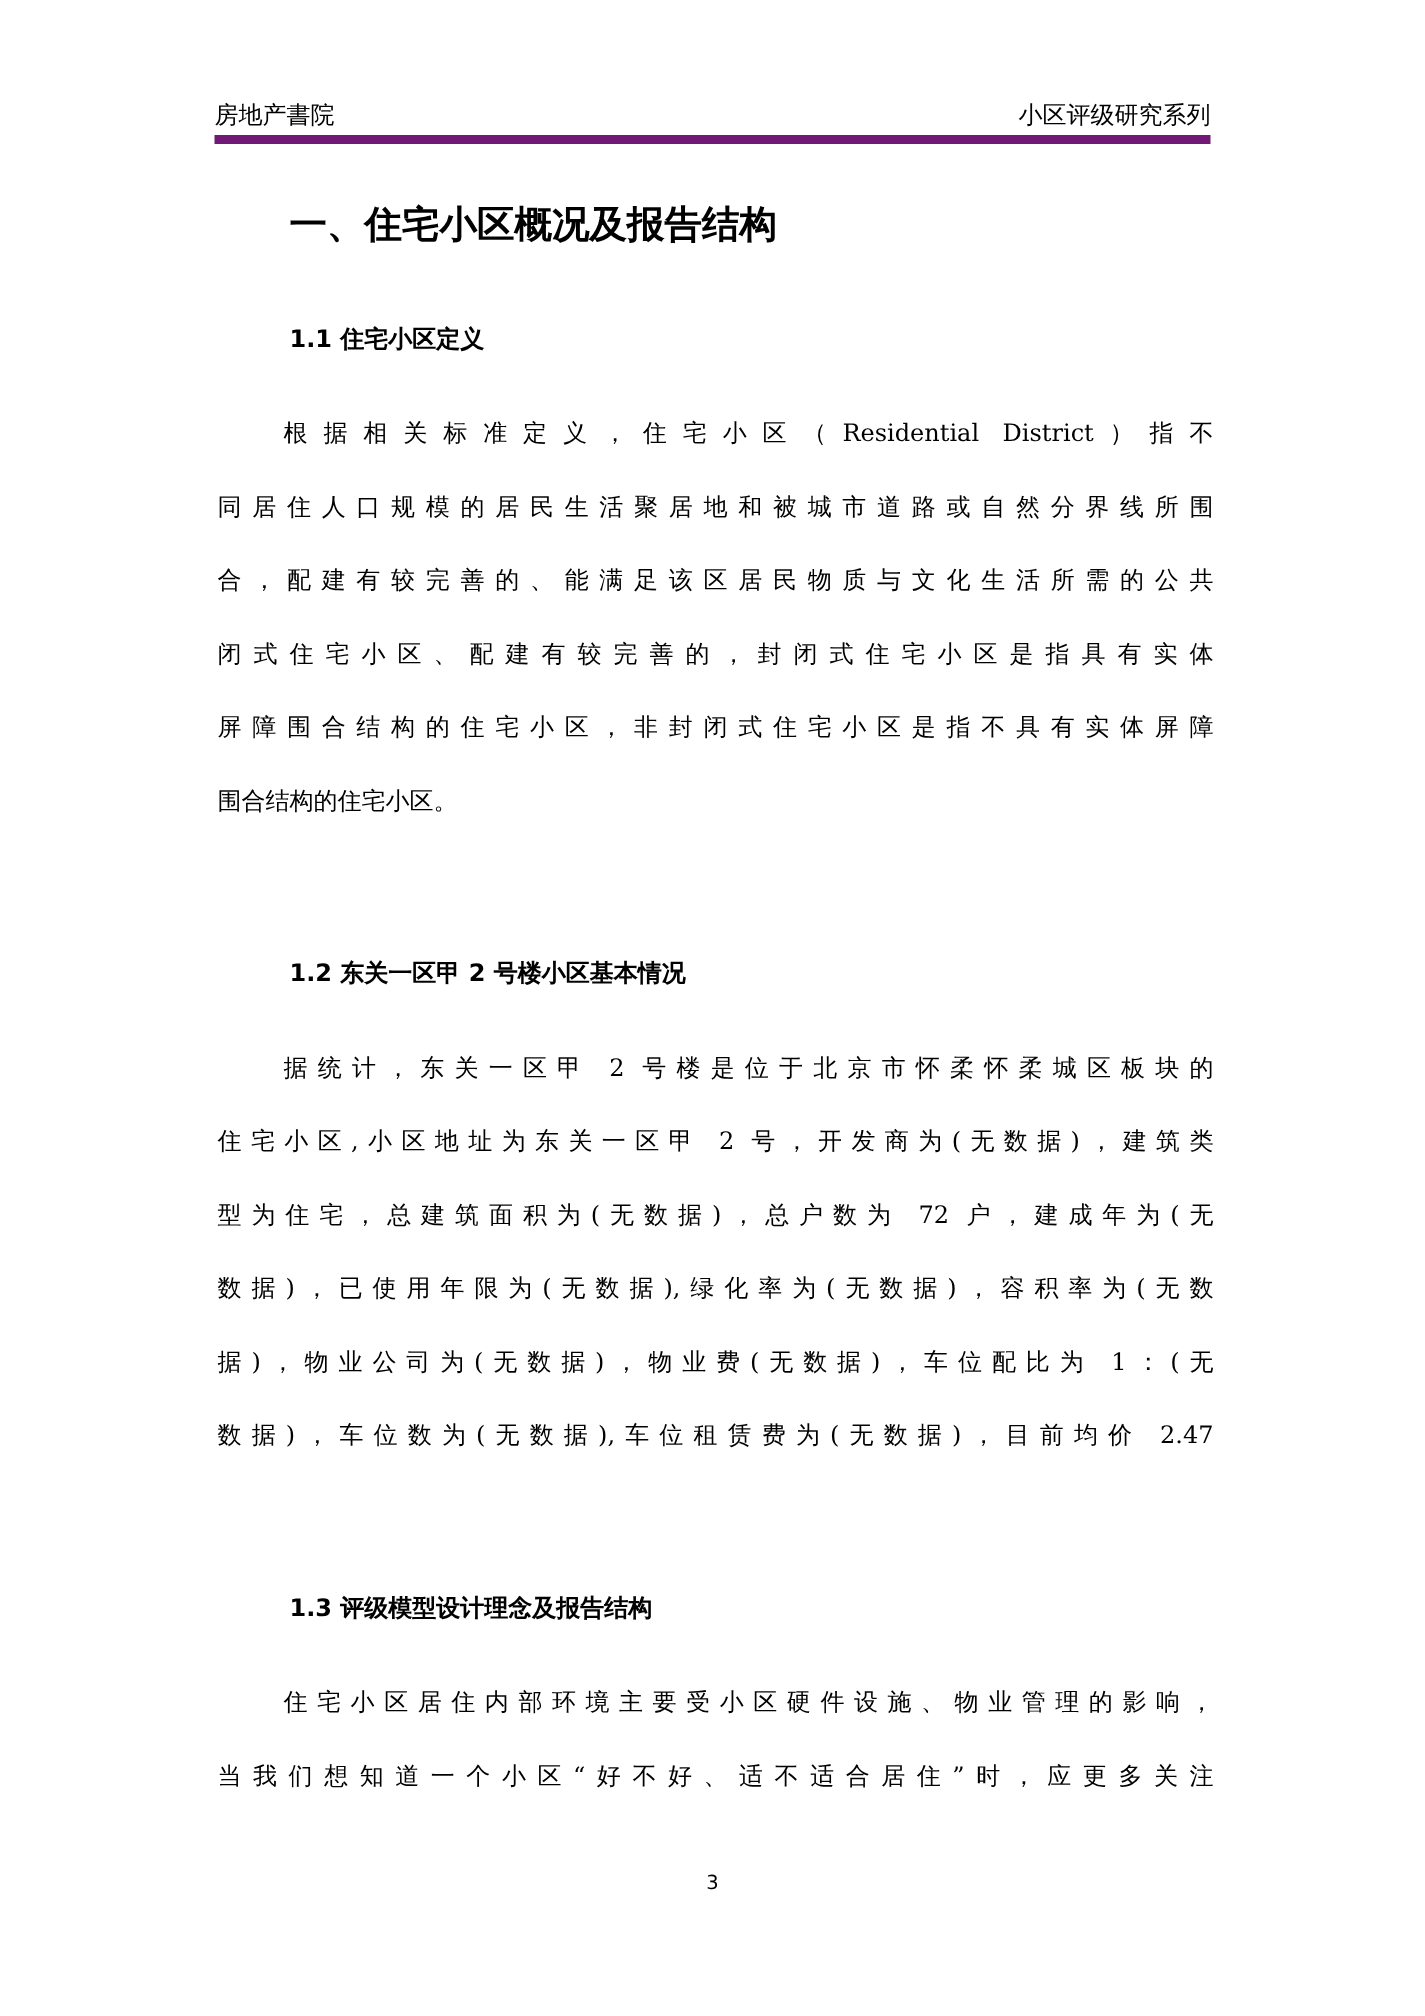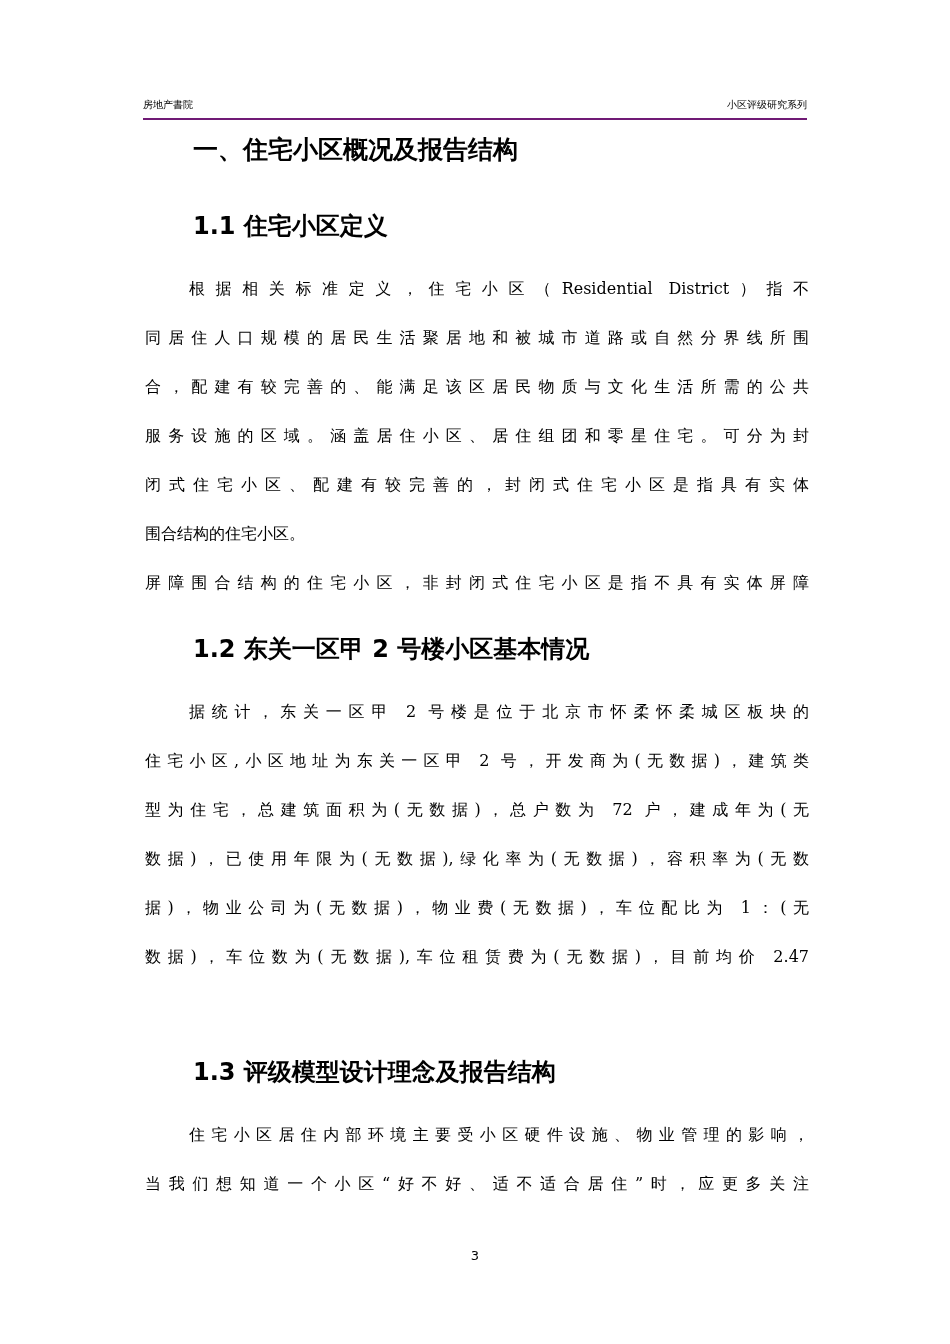--- a/index.html
+++ b/index.html
@@ -13,45 +13,44 @@
       position: relative;
       overflow: hidden;
       color: #000000;
     }
     .header {
       position: absolute;
       left: 143px;
       top: 66px;
       width: 664px;
       height: 24px;
-      border-bottom: 2px solid #701a75;
+      border-bottom: 6px solid #701a75;
       font-family: "DejaVu Sans", sans-serif;
-      font-size: 10px;
+      font-size: 16px;
       line-height: 22px;
-      margin-top: 28px;
     }
     .header .left { position: absolute; left: 0; top: 0; }
     .header .right { position: absolute; right: 0; top: 0; text-align: right; }
 
     .h1 {
       position: absolute;
       left: 193px;
       top: 130px;
       font-family: "DejaVu Sans", sans-serif;
       font-weight: bold;
       font-size: 25px;
       line-height: 40px;
       white-space: nowrap;
     }
     .h2 {
       position: absolute;
       left: 193px;
       font-family: "DejaVu Sans", sans-serif;
       font-weight: bold;
-      font-size: 24px;
+      font-size: 16px;
       line-height: 34px;
       white-space: nowrap;
     }
     .para {
       position: absolute;
       left: 145px;
       width: 664px;
       font-family: "DejaVu Serif", serif;
       font-size: 16px;
       line-height: 49px;
@@ -84,24 +83,23 @@
   <span class="right">小区评级研究系列</span>
 </div>
 
 <div class="h1">一、住宅小区概况及报告结构</div>
 
 <div class="h2" style="top:209px;">1.1 住宅小区定义</div>
 <div class="para" style="top:264px;">
   <span class="line first">根据相关标准定义，住宅小区（Residential District）指不</span>
   <span class="line">同居住人口规模的居民生活聚居地和被城市道路或自然分界线所围</span>
   <span class="line">合，配建有较完善的、能满足该区居民物质与文化生活所需的公共</span>
-  <span class="line">服务设施的区域。涵盖居住小区、居住组团和零星住宅。可分为封</span>
   <span class="line">闭式住宅小区、配建有较完善的，封闭式住宅小区是指具有实体</span>
+  <span class="line">屏障围合结构的住宅小区，非封闭式住宅小区是指不具有实体屏障</span>
   <span class="line last">围合结构的住宅小区。</span>
-  <span class="line">屏障围合结构的住宅小区，非封闭式住宅小区是指不具有实体屏障</span>
 </div>
 
 <div class="h2" style="top:632px;">1.2 东关一区甲 2 号楼小区基本情况</div>
 <div class="para" style="top:687px;">
   <span class="line first">据统计，东关一区甲 2 号楼是位于北京市怀柔怀柔城区板块的</span>
   <span class="line">住宅小区,小区地址为东关一区甲 2 号，开发商为(无数据)，建筑类</span>
   <span class="line">型为住宅，总建筑面积为(无数据)，总户数为 72 户，建成年为(无</span>
   <span class="line">数据)，已使用年限为(无数据),绿化率为(无数据)，容积率为(无数</span>
   <span class="line">据)，物业公司为(无数据)，物业费(无数据)，车位配比为 1：(无</span>
   <span class="line">数据)，车位数为(无数据),车位租赁费为(无数据)，目前均价 2.47</span>

